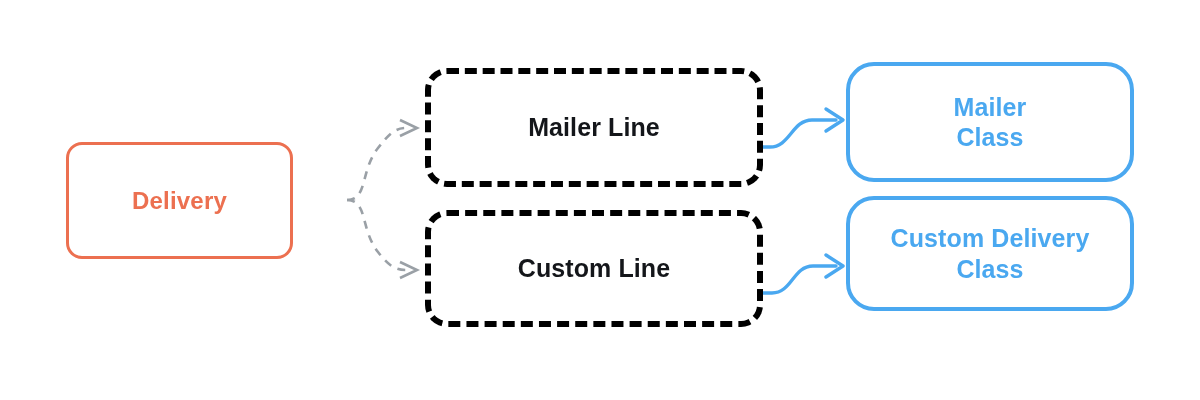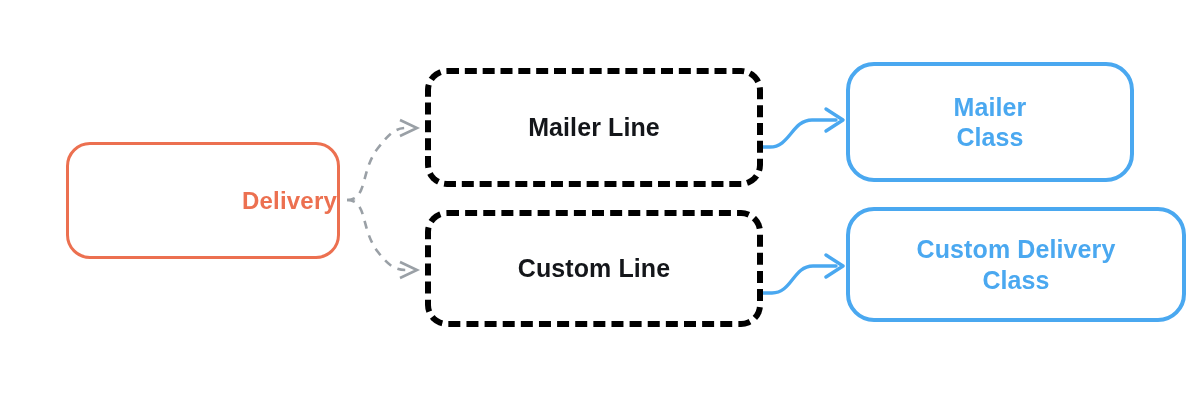--- a/index.html
+++ b/index.html
@@ -29,25 +29,24 @@
   .node-label {
     display: block;
     line-height: 1.22;
     white-space: pre-line;
   }
 
   
   #node-delivery {
     left: 66px;
     top: 142px;
-    width: 274px;
+    width: 227px;
     height: 117px;
     border: 3px solid #EC7050;
-    border-radius: 24px;
-    justify-content: flex-end;
+    border-radius: 16px;
   }
   #node-delivery .node-label {
     color: #EC7050;
     font-size: 24px;
     font-weight: bold;
     letter-spacing: 0.2px;
   }
 
   
   .node-dashed {
@@ -85,22 +84,22 @@
     letter-spacing: 0.1px;
   }
   #node-mailer-class {
     left: 846px;
     top: 62px;
     width: 288px;
     height: 120px;
   }
   #node-custom-delivery-class {
     left: 846px;
-    top: 207px;
-    width: 340px;
+    top: 196px;
+    width: 288px;
     height: 115px;
   }
 
   #edge-layer {
     position: absolute;
     left: 0;
     top: 0;
     width: 1200px;
     height: 400px;
     pointer-events: none;

